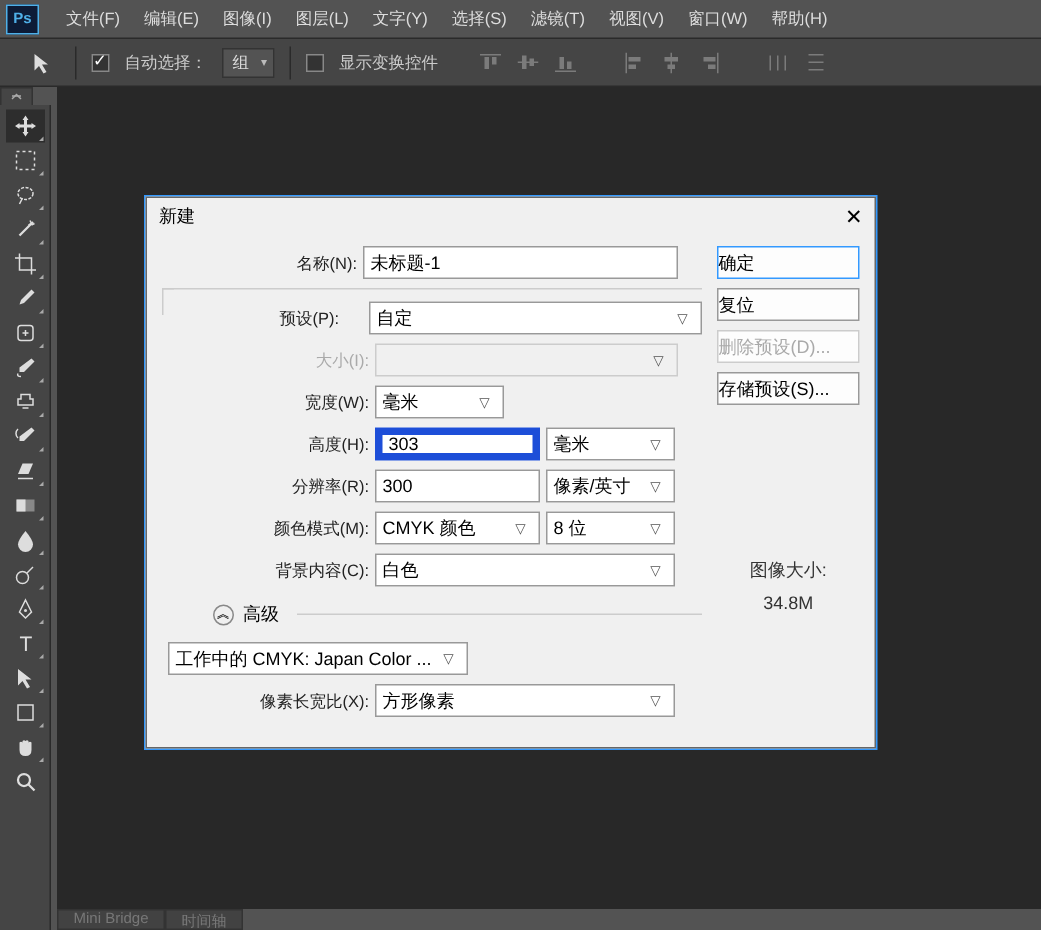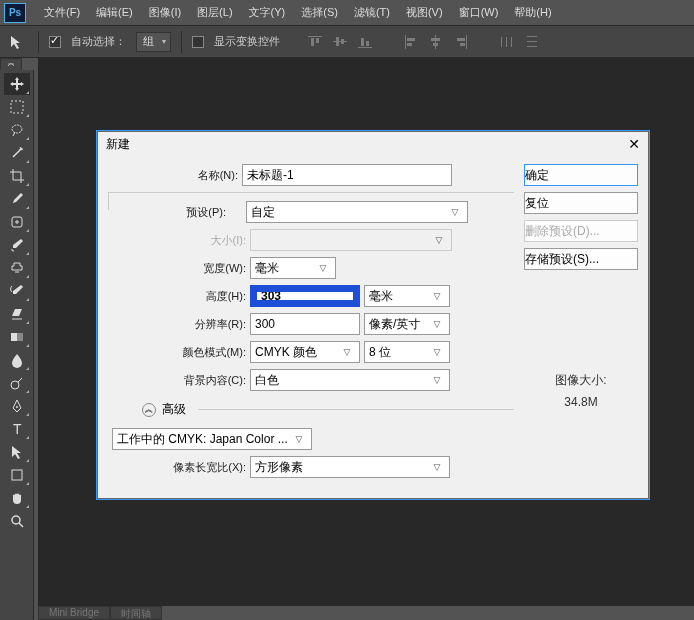--- a/index.html
+++ b/index.html
@@ -4,21 +4,21 @@
 <style>
 * { box-sizing: border-box; margin: 0; padding: 0; font-family: "Microsoft YaHei", Tahoma, sans-serif; }
 body { width: 694px; height: 620px; background: #535353; overflow: hidden; position: relative; }
 
 
 .menubar { height: 26px; background: #535353; display: flex; align-items: center; padding: 0 4px; border-bottom: 1px solid #2a2a2a; }
 .ps-logo { width: 22px; height: 20px; background: #0d1b36; color: #4fb0e8; font-size: 10px; font-weight: bold; display: flex; align-items: center; justify-content: center; border: 1px solid #4fb0e8; margin-right: 10px; }
 .menu-item { color: #ddd; font-size: 11px; padding: 3px 8px; }
 
 
-.optionsbar { height: 32px; background: #454545; display: flex; align-items: center; padding: 0 6px; gap: 10px; border-bottom: 1px solid #2a2a2a; }
+.optionsbar { height: 32px; background: #454545; display: flex; align-items: center; padding: 0 18px; gap: 10px; border-bottom: 1px solid #2a2a2a; }
 .move-icon { width: 22px; height: 22px; display:flex; align-items:center; justify-content:center; }
 .divider-v { width: 1px; height: 22px; background: #2a2a2a; }
 .checkbox { width: 12px; height: 12px; border: 1px solid #888; background: #333; display:inline-block; position:relative; }
 .checkbox.checked::after { content:"✓"; color:#fff; position:absolute; top:-3px; left:0; font-size:11px; }
 .opt-label { color: #ccc; font-size: 11px; }
 .combo-small { height: 20px; background: #535353; border: 1px solid #333; color: #ddd; font-size: 11px; display:flex; align-items:center; padding: 0 4px 0 6px; gap: 8px; }
 .combo-small .arrow { font-size: 8px; color:#bbb; }
 .align-group { display:flex; gap:3px; margin-left: 14px; }
 .align-btn { width: 22px; height: 20px; display:flex; align-items:center; justify-content:center; opacity:0.4; }
 
@@ -30,33 +30,33 @@
 .tool .tri { position:absolute; right:1px; bottom:1px; width:0; height:0; border-right:3px solid #aaa; border-top:3px solid transparent; }
 
 
 .canvas { position:absolute; left:38px; top:58px; right:0; bottom:14px; background:#282828; }
 
 
 .bottom-tabs { position:absolute; left:38px; bottom:0; height:14px; display:flex; }
 .btab { font-size: 10px; color:#777; padding: 0 10px; border:1px solid #333; background:#424242; }
 
 
-.dialog { position: absolute; left: 97px; top: 131px; width: 552px; background: #f0f0f0; border: 1px solid #666; box-shadow: 0 0 0 1px #3399ff; }
+.dialog { position: absolute; left: 97px; top: 131px; width: 487px; background: #f0f0f0; border: 1px solid #666; box-shadow: 0 0 0 1px #3399ff; }
 .dlg-title { height: 24px; display:flex; align-items:center; justify-content:space-between; padding: 0 8px; font-size: 12px; color:#000; }
 .dlg-close { font-size: 14px; cursor:default; }
 .dlg-body { padding: 8px 10px 14px 10px; display:flex; gap:10px; }
 .left-col { flex:1; }
 .right-col { width: 114px; display:flex; flex-direction:column; gap:6px; align-items:stretch; }
 
 .row { display:flex; align-items:center; margin-bottom: 6px; }
 .row .lbl { text-align:right; font-size: 11px; color:#222; }
 .lbl.disabled { color:#aaa; }
 .row input.txt, .row .select { height: 22px; font-size: 12px; padding: 0 4px; border: 1px solid #999; background:#fff; }
 .row input.txt { outline:none; }
-.row input.txt.focused { border: 7px solid #1d4ed8; font-weight: bold; }
+.row input.txt.focused { border: 5px solid #1d4ed8; }
 .select { display:flex; align-items:center; justify-content:space-between; padding-right:2px; }
 .select .drop { width:16px; text-align:center; color:#555; font-size:9px; }
 .select.disabled { background:#f0f0f0; color:#aaa; border-color:#ccc; }
 
 .fieldset { border:1px solid #ccc; border-left:none; border-right:none; border-bottom:none; margin-top:2px; padding-top:8px; position:relative; }
 .fieldset-l { position:absolute; top:-1px; left:0; width:8px; height:18px; border-left:1px solid #ccc; border-top:1px solid #ccc; }
 
 .adv-toggle { display:flex; align-items:center; gap:6px; margin: 10px 0 10px 34px; font-size:12px; }
 .adv-toggle .circ { width:14px; height:14px; border:1px solid #888; border-radius:50%; display:flex; align-items:center; justify-content:center; font-size:9px; }
 .adv-line { flex:1; height:1px; background:#ccc; margin-left:6px; }

